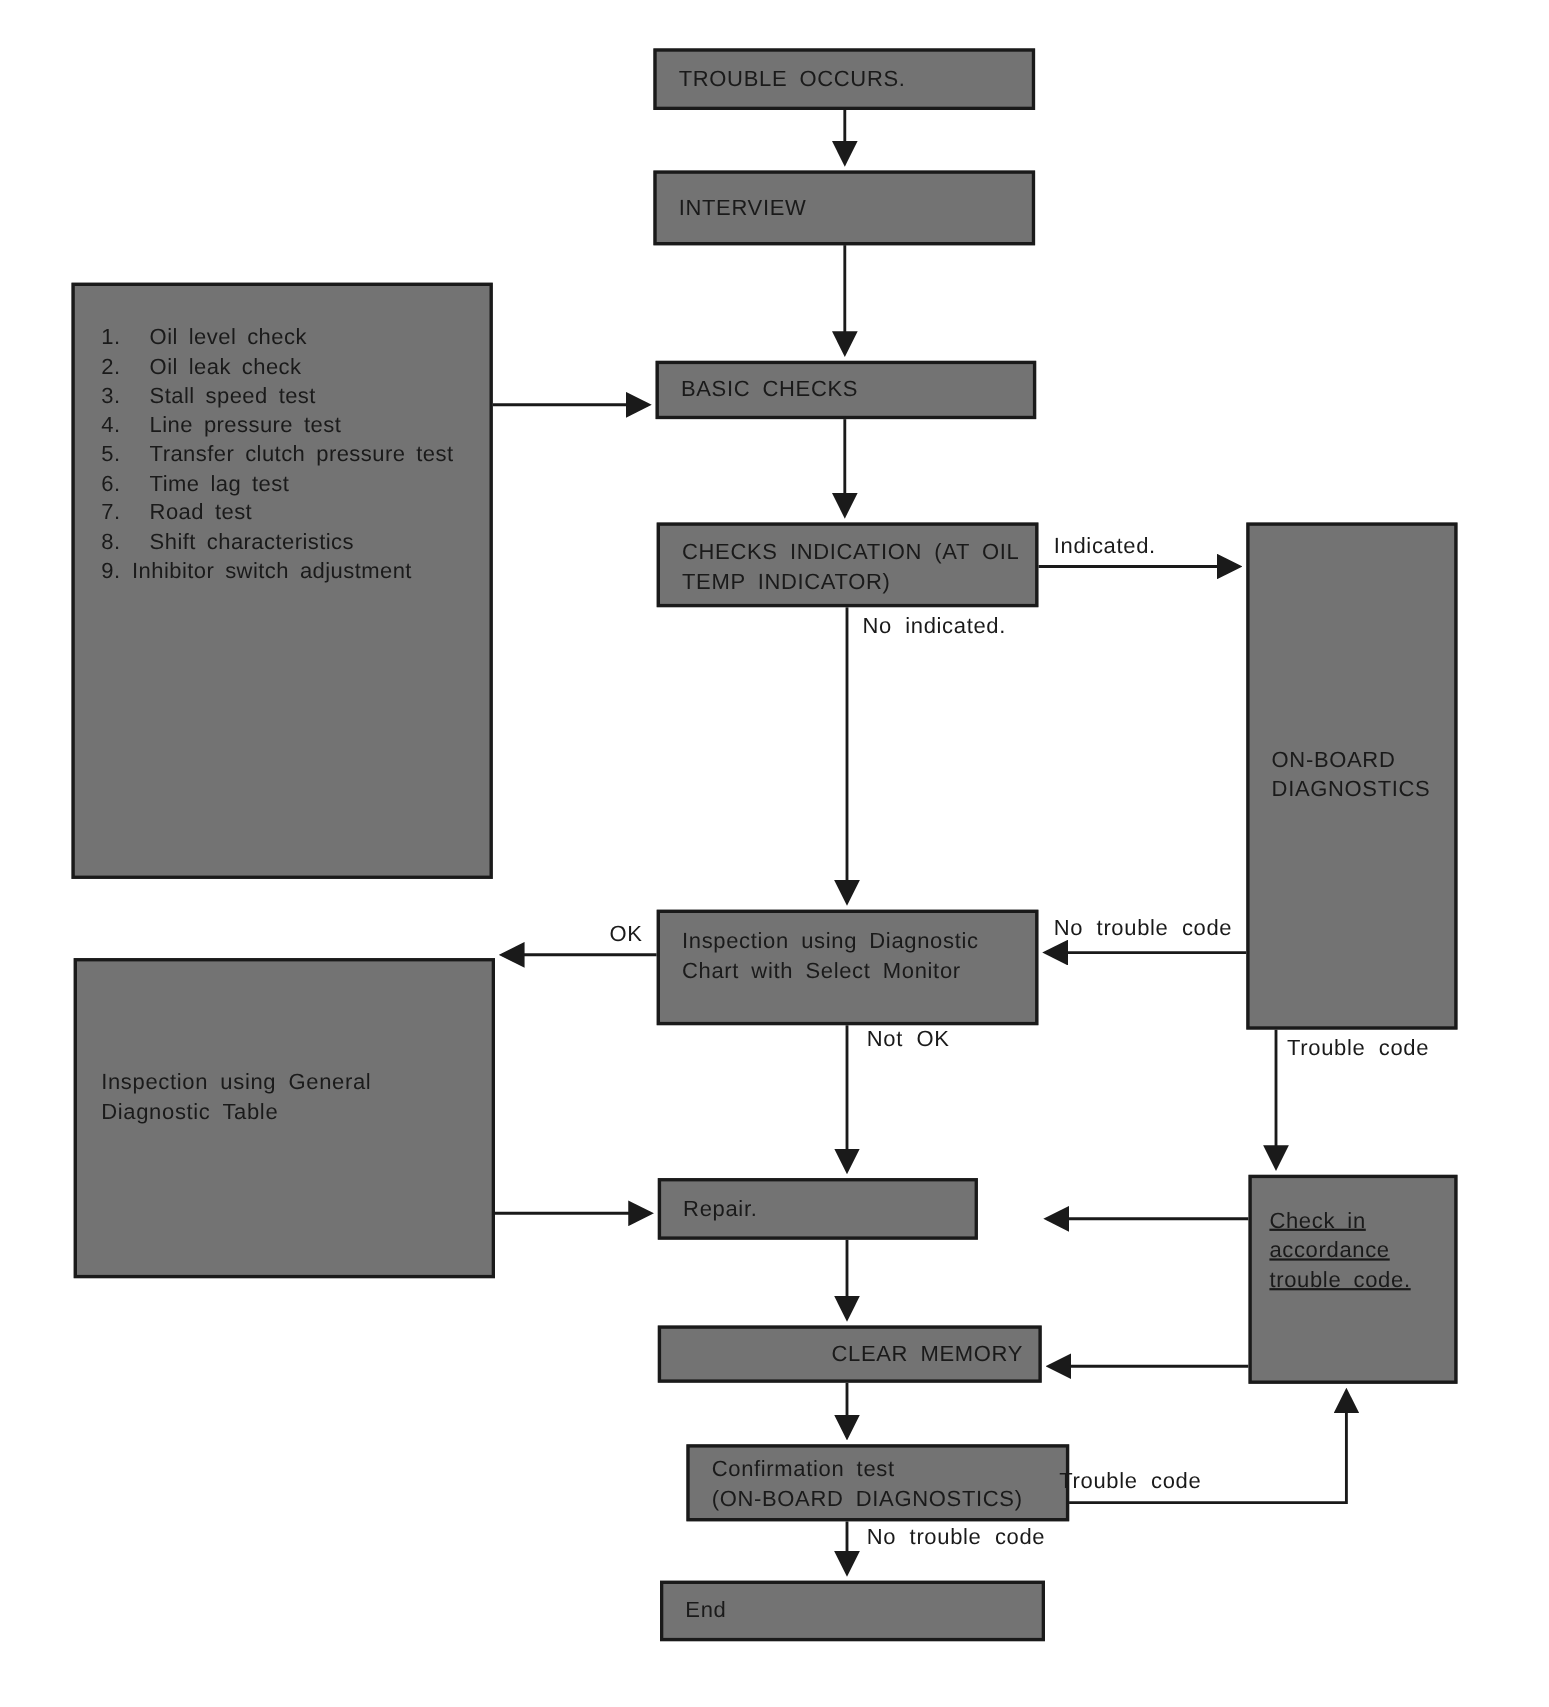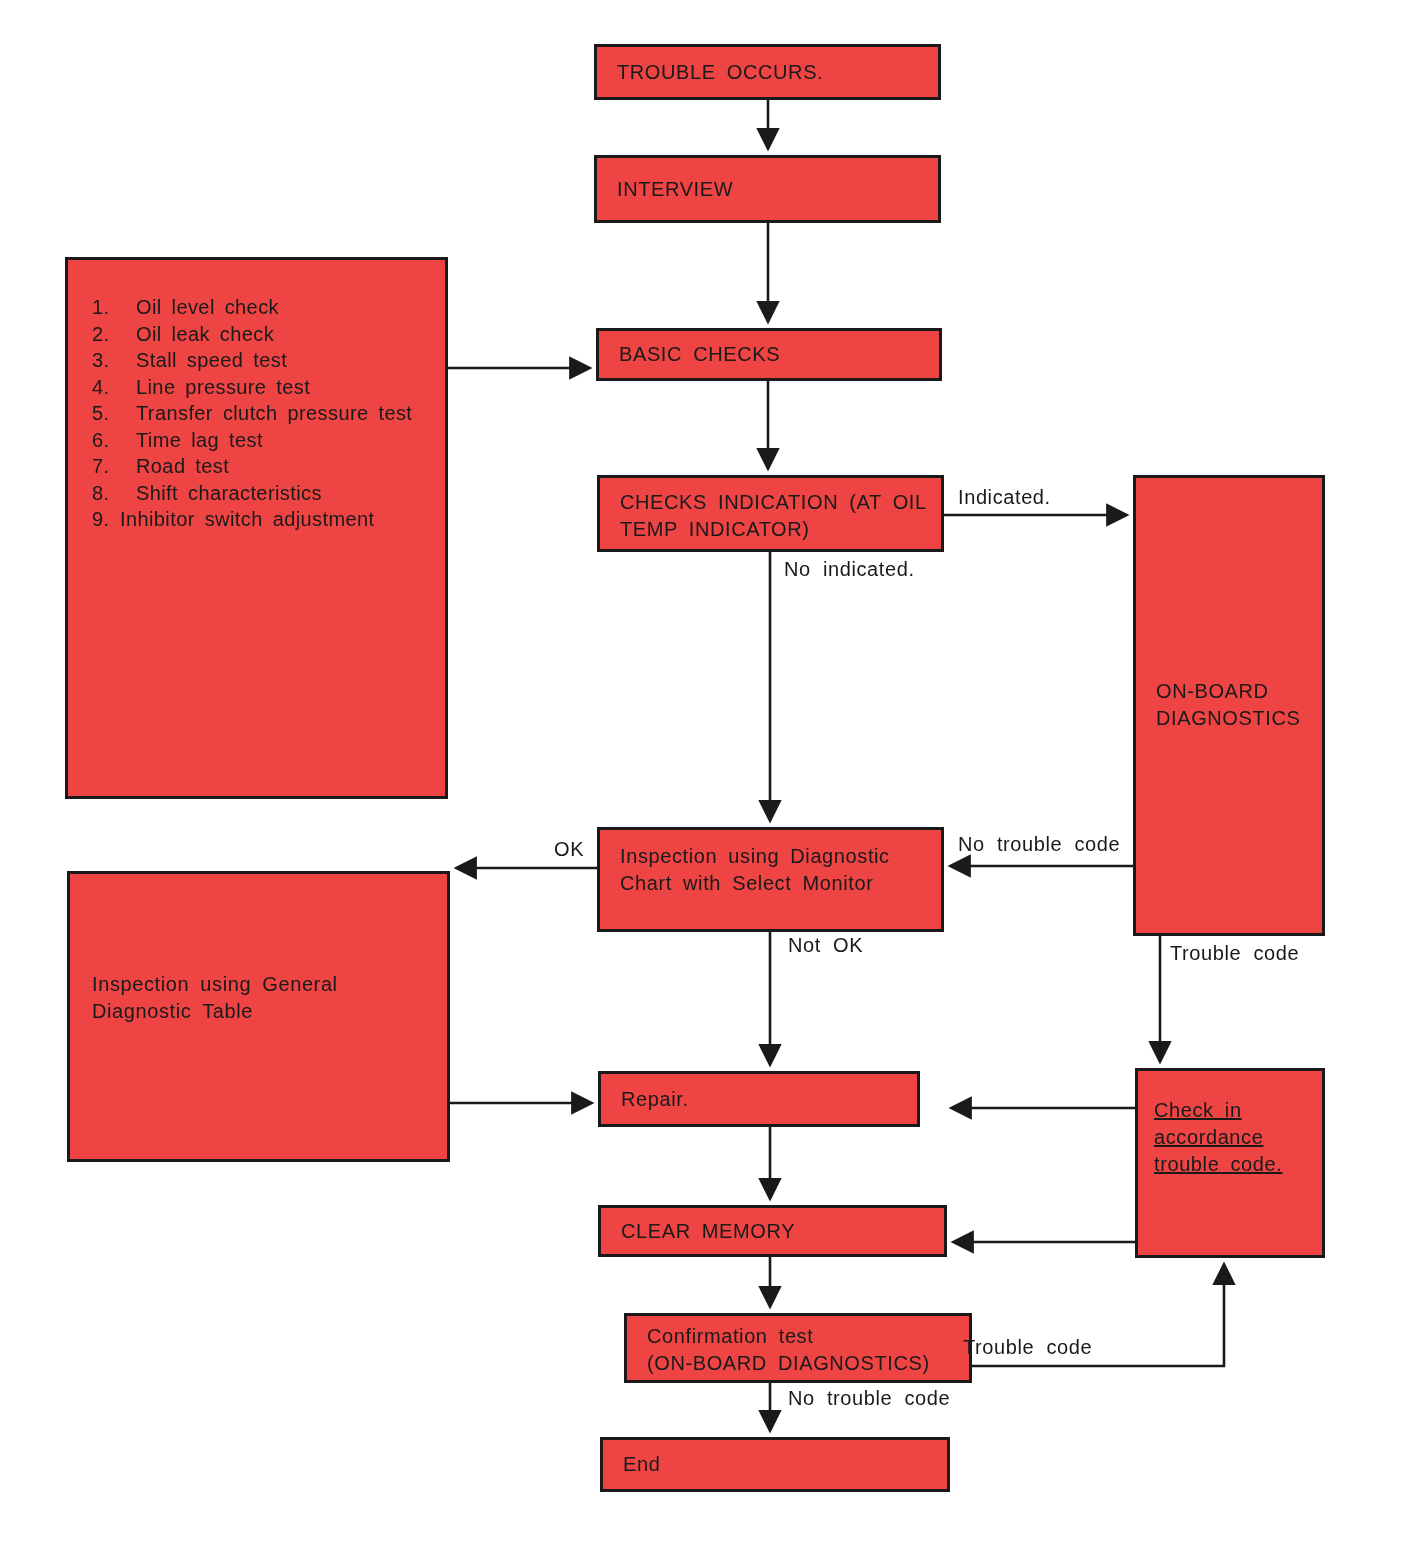--- a/index.html
+++ b/index.html
@@ -17,21 +17,21 @@
   }
   svg.wires {
     position: absolute;
     left: 0; top: 0;
     width: 1408px; height: 1552px;
   }
   .box {
     position: absolute;
     box-sizing: border-box;
     border: 3px solid #1a1a1a;
-    background: #ef4444;
+    background: #737373;
     font-size: 20px;
     letter-spacing: 0.6px;
     word-spacing: 5px;
     line-height: 27px;
   }
   .box .pad {
     padding: 0 14px 0 20px;
   }
   .vcenter {
     display: flex;
@@ -186,33 +186,33 @@
     </div>
   </div>
 
   <div class="box" style="left:67px; top:827px; width:383px; height:291px;margin-top:44px;">
     <div class="pad" style="padding-top:97px; padding-left:22px;">
       <div>Inspection using General</div>
       <div>Diagnostic Table</div>
     </div>
   </div>
 
-  <div class="box vcenter" style="left:598px; top:1071px; width:322px; height:56px;">
+  <div class="box vcenter" style="left:598px; top:1071px; width:291px; height:56px;">
     <div class="pad">Repair.</div>
   </div>
 
   <div class="box" style="left:1135px; top:1068px; width:190px; height:190px;text-decoration:underline;">
     <div class="pad" style="padding-top:26px; padding-left:16px;">
       <div>Check in</div>
       <div>accordance</div>
       <div>trouble code.</div>
     </div>
   </div>
 
-  <div class="box vcenter" style="left:598px; top:1205px; width:349px; height:52px;">
+  <div class="box vcenter" style="left:598px; top:1205px; width:349px; height:52px;justify-content:flex-end;">
     <div class="pad">CLEAR MEMORY</div>
   </div>
 
   <div class="box" style="left:600px; top:1313px; width:348px; height:70px;margin-left:24px;">
     <div class="pad" style="padding-top:7px;">
       <div>Confirmation test</div>
       <div>(ON-BOARD DIAGNOSTICS)</div>
     </div>
   </div>
 

